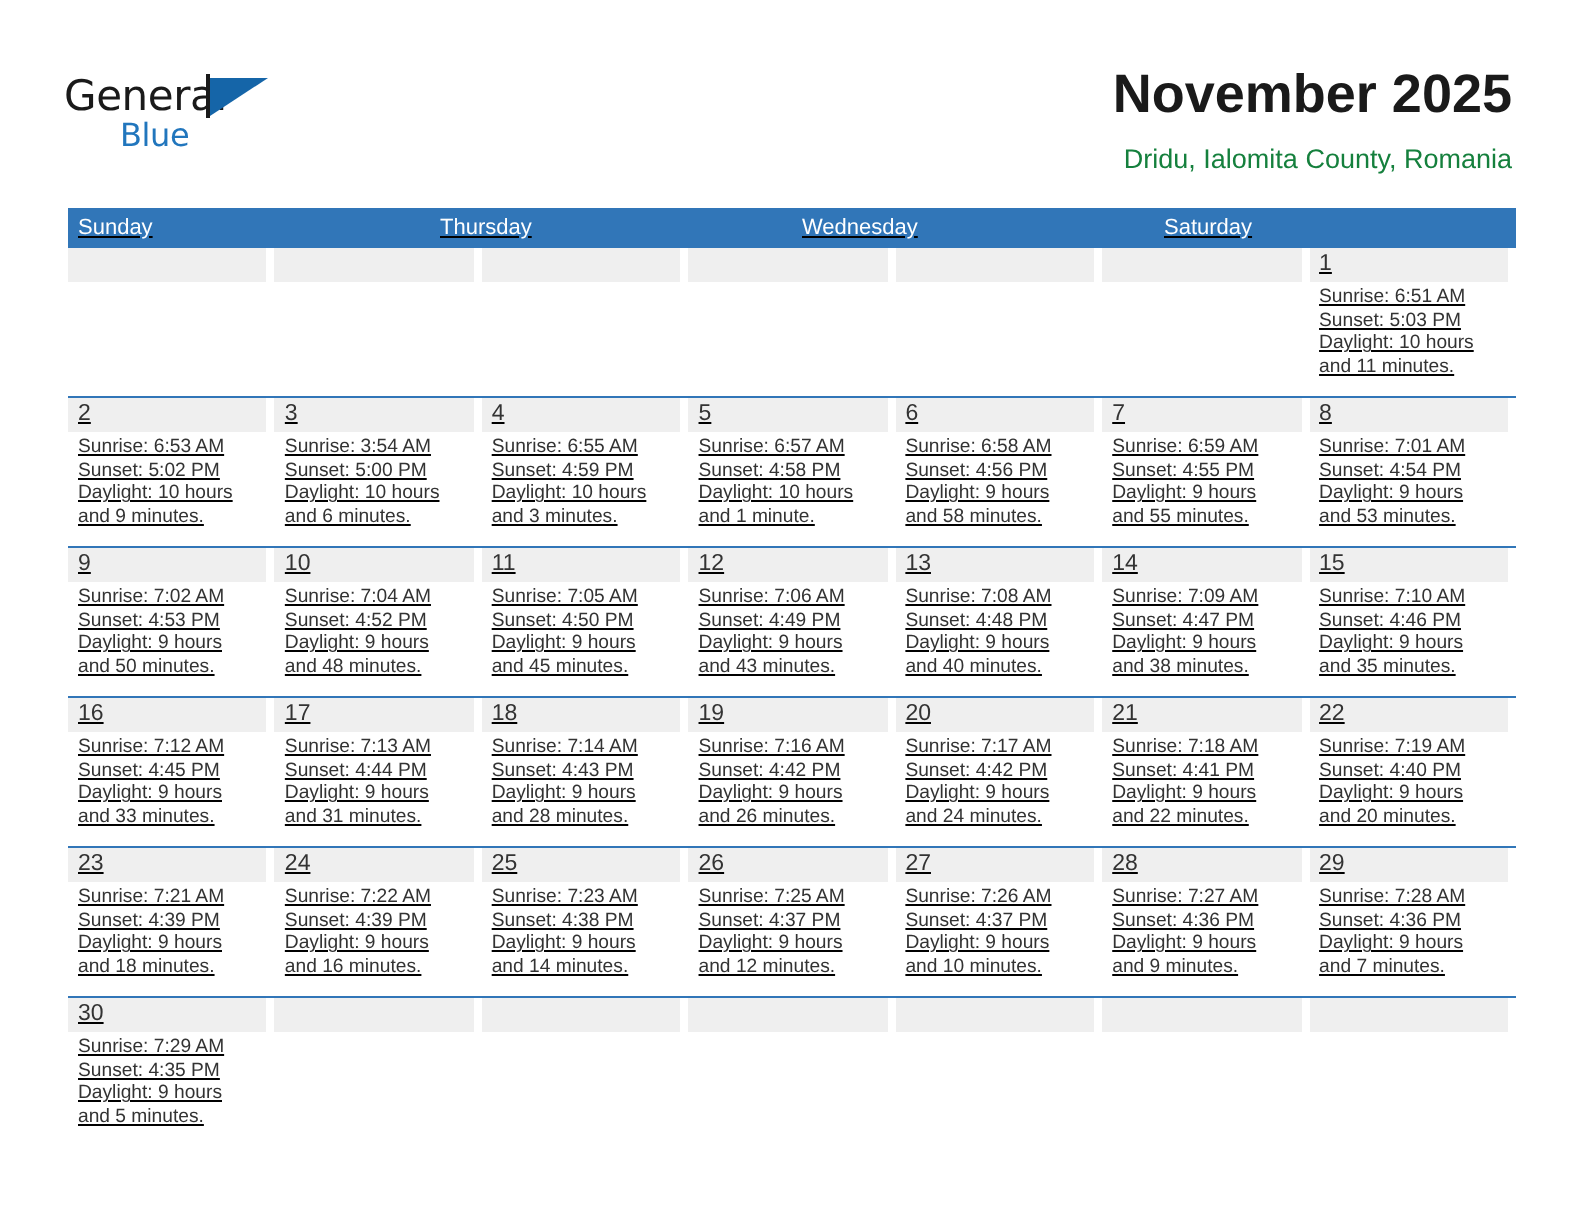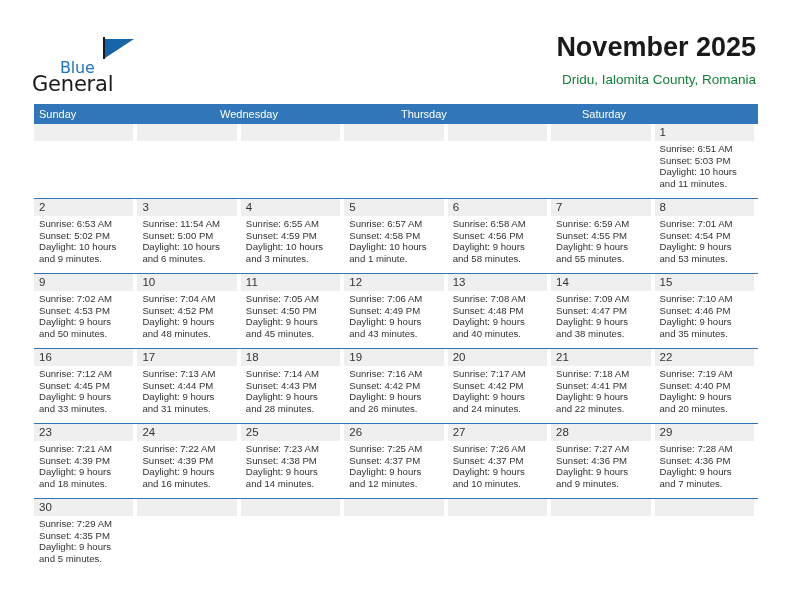--- a/index.html
+++ b/index.html
@@ -35,21 +35,20 @@
     height: 52px;
   }
   .logo-general {
     position: absolute;
     left: 0; top: 0;
     font-size: 21px;
     color: #1a1a1a;
     letter-spacing: -0.2px;
     line-height: 24px;
     font-family: "DejaVu Sans", sans-serif;
-    margin-top: 36px;
   }
   .logo-blue {
     position: absolute;
     left: 28px; top: 20px;
     font-size: 16px;
     color: #2176bd;
     letter-spacing: -0.2px;
     line-height: 24px;
     font-family: "DejaVu Sans", sans-serif;
   }
@@ -93,20 +92,21 @@
     white-space: nowrap;
     font-family: "Liberation Sans", sans-serif;
   }
 
   
   .calendar {
     position: absolute;
     left: 34px;
     top: 104px;
     width: 724px;
+    text-decoration: underline;
   }
   .weekdays {
     display: flex;
     width: 100%;
     height: 20px;
     background: #3176b8;
   }
   .weekday {
     flex: 1 1 0;
     color: #ffffff;
@@ -172,22 +172,22 @@
     <div class="title-block">
       <div class="cal-title">November 2025</div>
       <div class="cal-subtitle">Dridu, Ialomita County, Romania</div>
     </div>
 
   </div>
 
   <div class="calendar">
     <div class="weekdays" id="weekday-row">
         <div class="weekday">Sunday</div>
+        <div class="weekday">Thursday</div>
         <div class="weekday">Wednesday</div>
-        <div class="weekday">Thursday</div>
         <div class="weekday">Saturday</div>
       </div>
     <div id="weeks-container">
         <div class="week">
           <div class="daycell empty">
             <div class="day-num-band"></div>
             <div class="day-body"></div>
           </div>
           <div class="daycell empty">
             <div class="day-num-band"></div>
@@ -225,21 +225,21 @@
             <div class="day-body">
               <div class="day-line">Sunrise: 6:53 AM</div>
               <div class="day-line">Sunset: 5:02 PM</div>
               <div class="day-line">Daylight: 10 hours</div>
               <div class="day-line">and 9 minutes.</div>
             </div>
           </div>
           <div class="daycell">
             <div class="day-num-band">3</div>
             <div class="day-body">
-              <div class="day-line">Sunrise: 11:54 AM</div>
+              <div class="day-line">Sunrise: 3:54 AM</div>
               <div class="day-line">Sunset: 5:00 PM</div>
               <div class="day-line">Daylight: 10 hours</div>
               <div class="day-line">and 6 minutes.</div>
             </div>
           </div>
           <div class="daycell">
             <div class="day-num-band">4</div>
             <div class="day-body">
               <div class="day-line">Sunrise: 6:55 AM</div>
               <div class="day-line">Sunset: 4:59 PM</div>

